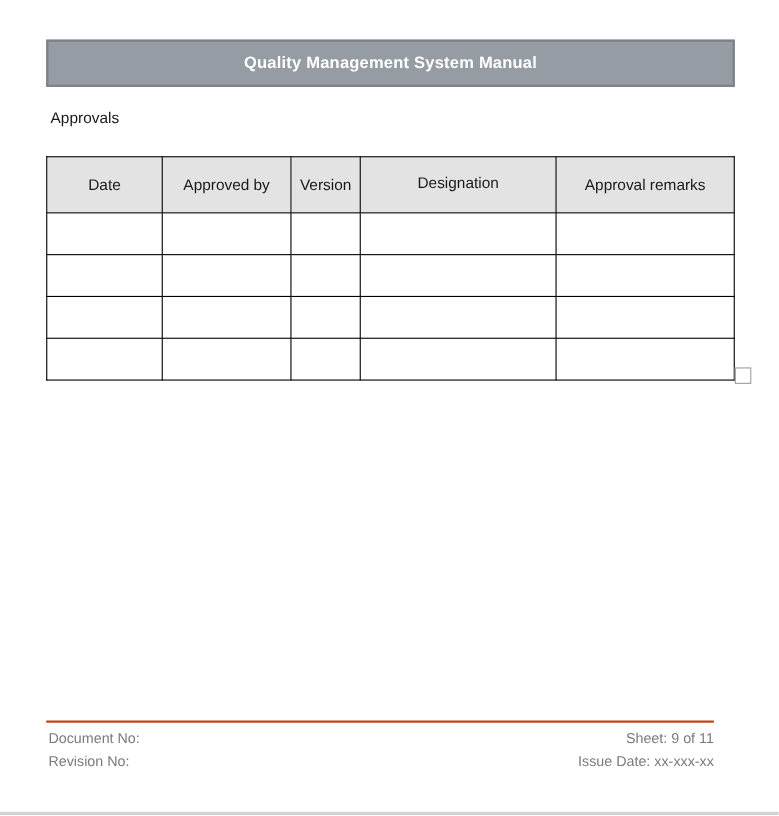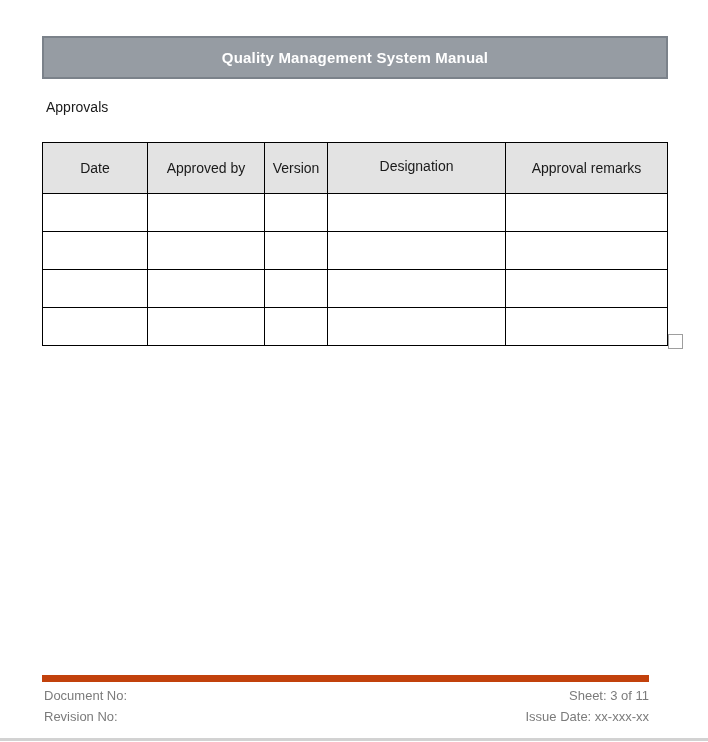--- a/index.html
+++ b/index.html
@@ -94,23 +94,22 @@
     background: #ffffff;
     border: 1px solid #9e9e9e;
   }
 
   
   .page-footer {
     position: absolute;
     left: 42px;
     top: 655px;
     width: 607px;
-    border-top: 7px solid #c2410c;
+    border-top: 2px solid #c2410c;
     padding-top: 3px;
-    margin-top: 20px;
   }
   .footer-row {
     display: flex;
     justify-content: space-between;
     line-height: 21px;
     font-size: 13px;
     color: #7b7b7b;
   }
   .footer-row .left { padding-left: 2px; }
   .footer-row .right { text-align: right; }
@@ -183,21 +182,21 @@
         <td></td>
       </tr>
     </tbody>
   </table>
 
   <div class="resize-handle"></div>
 
   <div class="page-footer">
     <div class="footer-row">
       <span class="left">Document No:</span>
-      <span class="right">Sheet: 3 of 11</span>
+      <span class="right">Sheet: 9 of 11</span>
     </div>
     <div class="footer-row">
       <span class="left">Revision No:</span>
       <span class="right">Issue Date: xx-xxx-xx</span>
     </div>
   </div>
 
   <div class="page-edge"></div>
 
 </div>

